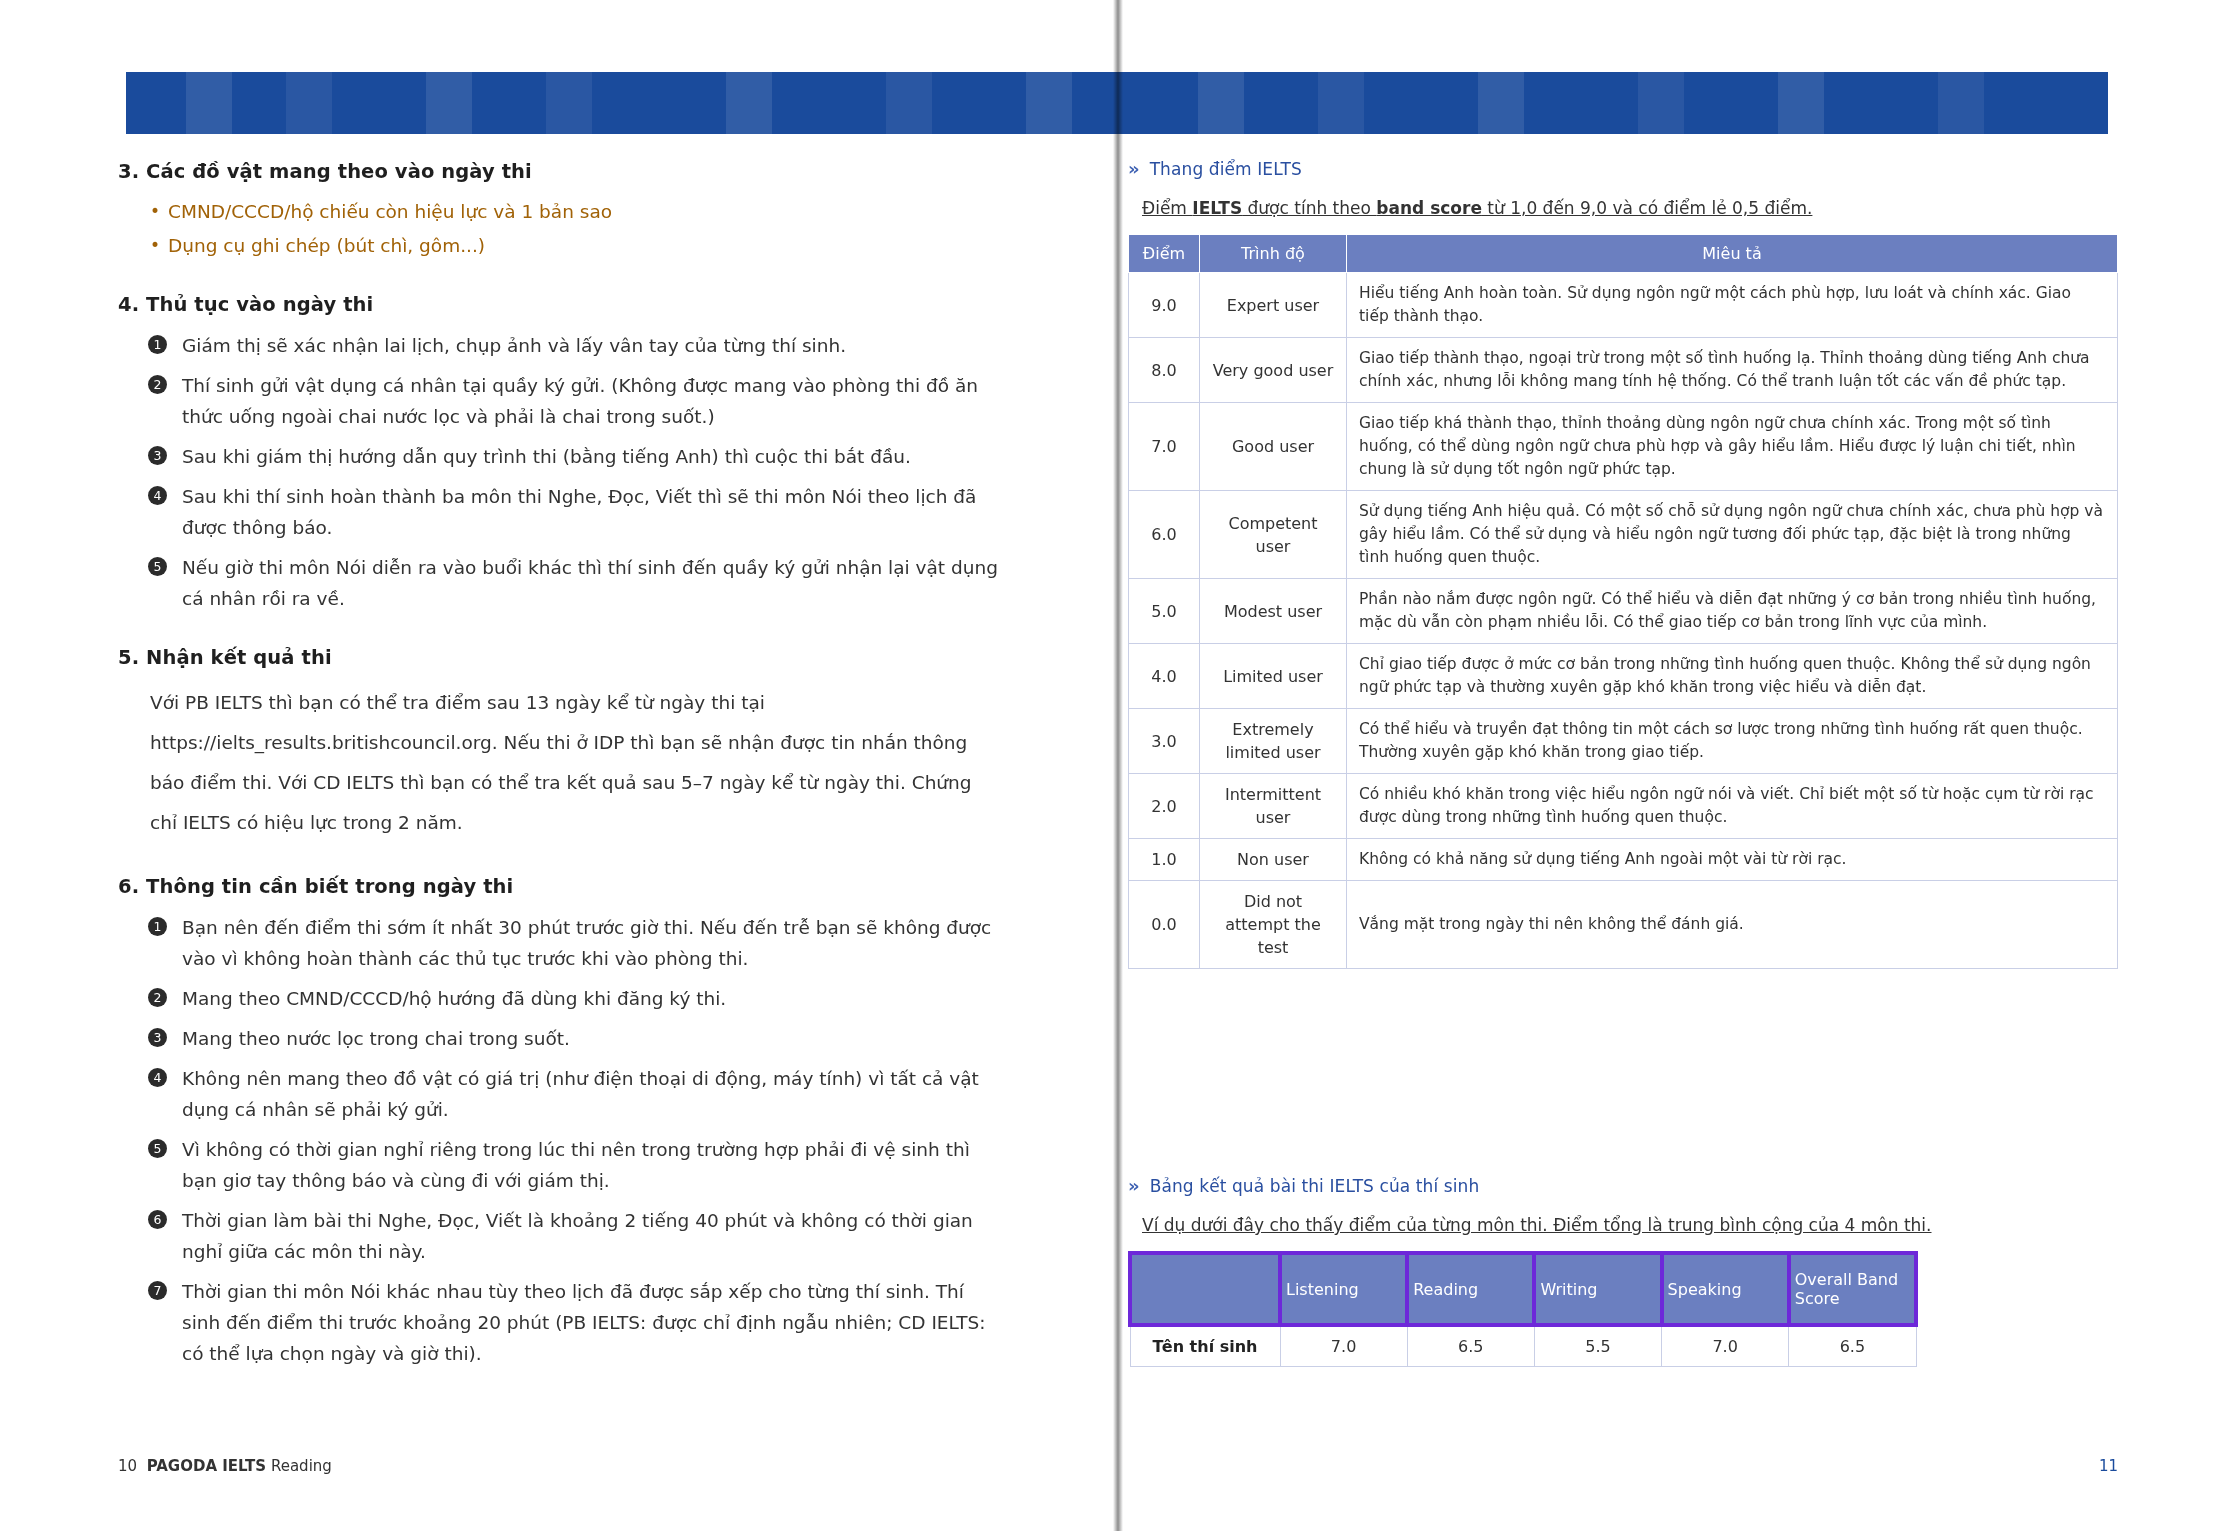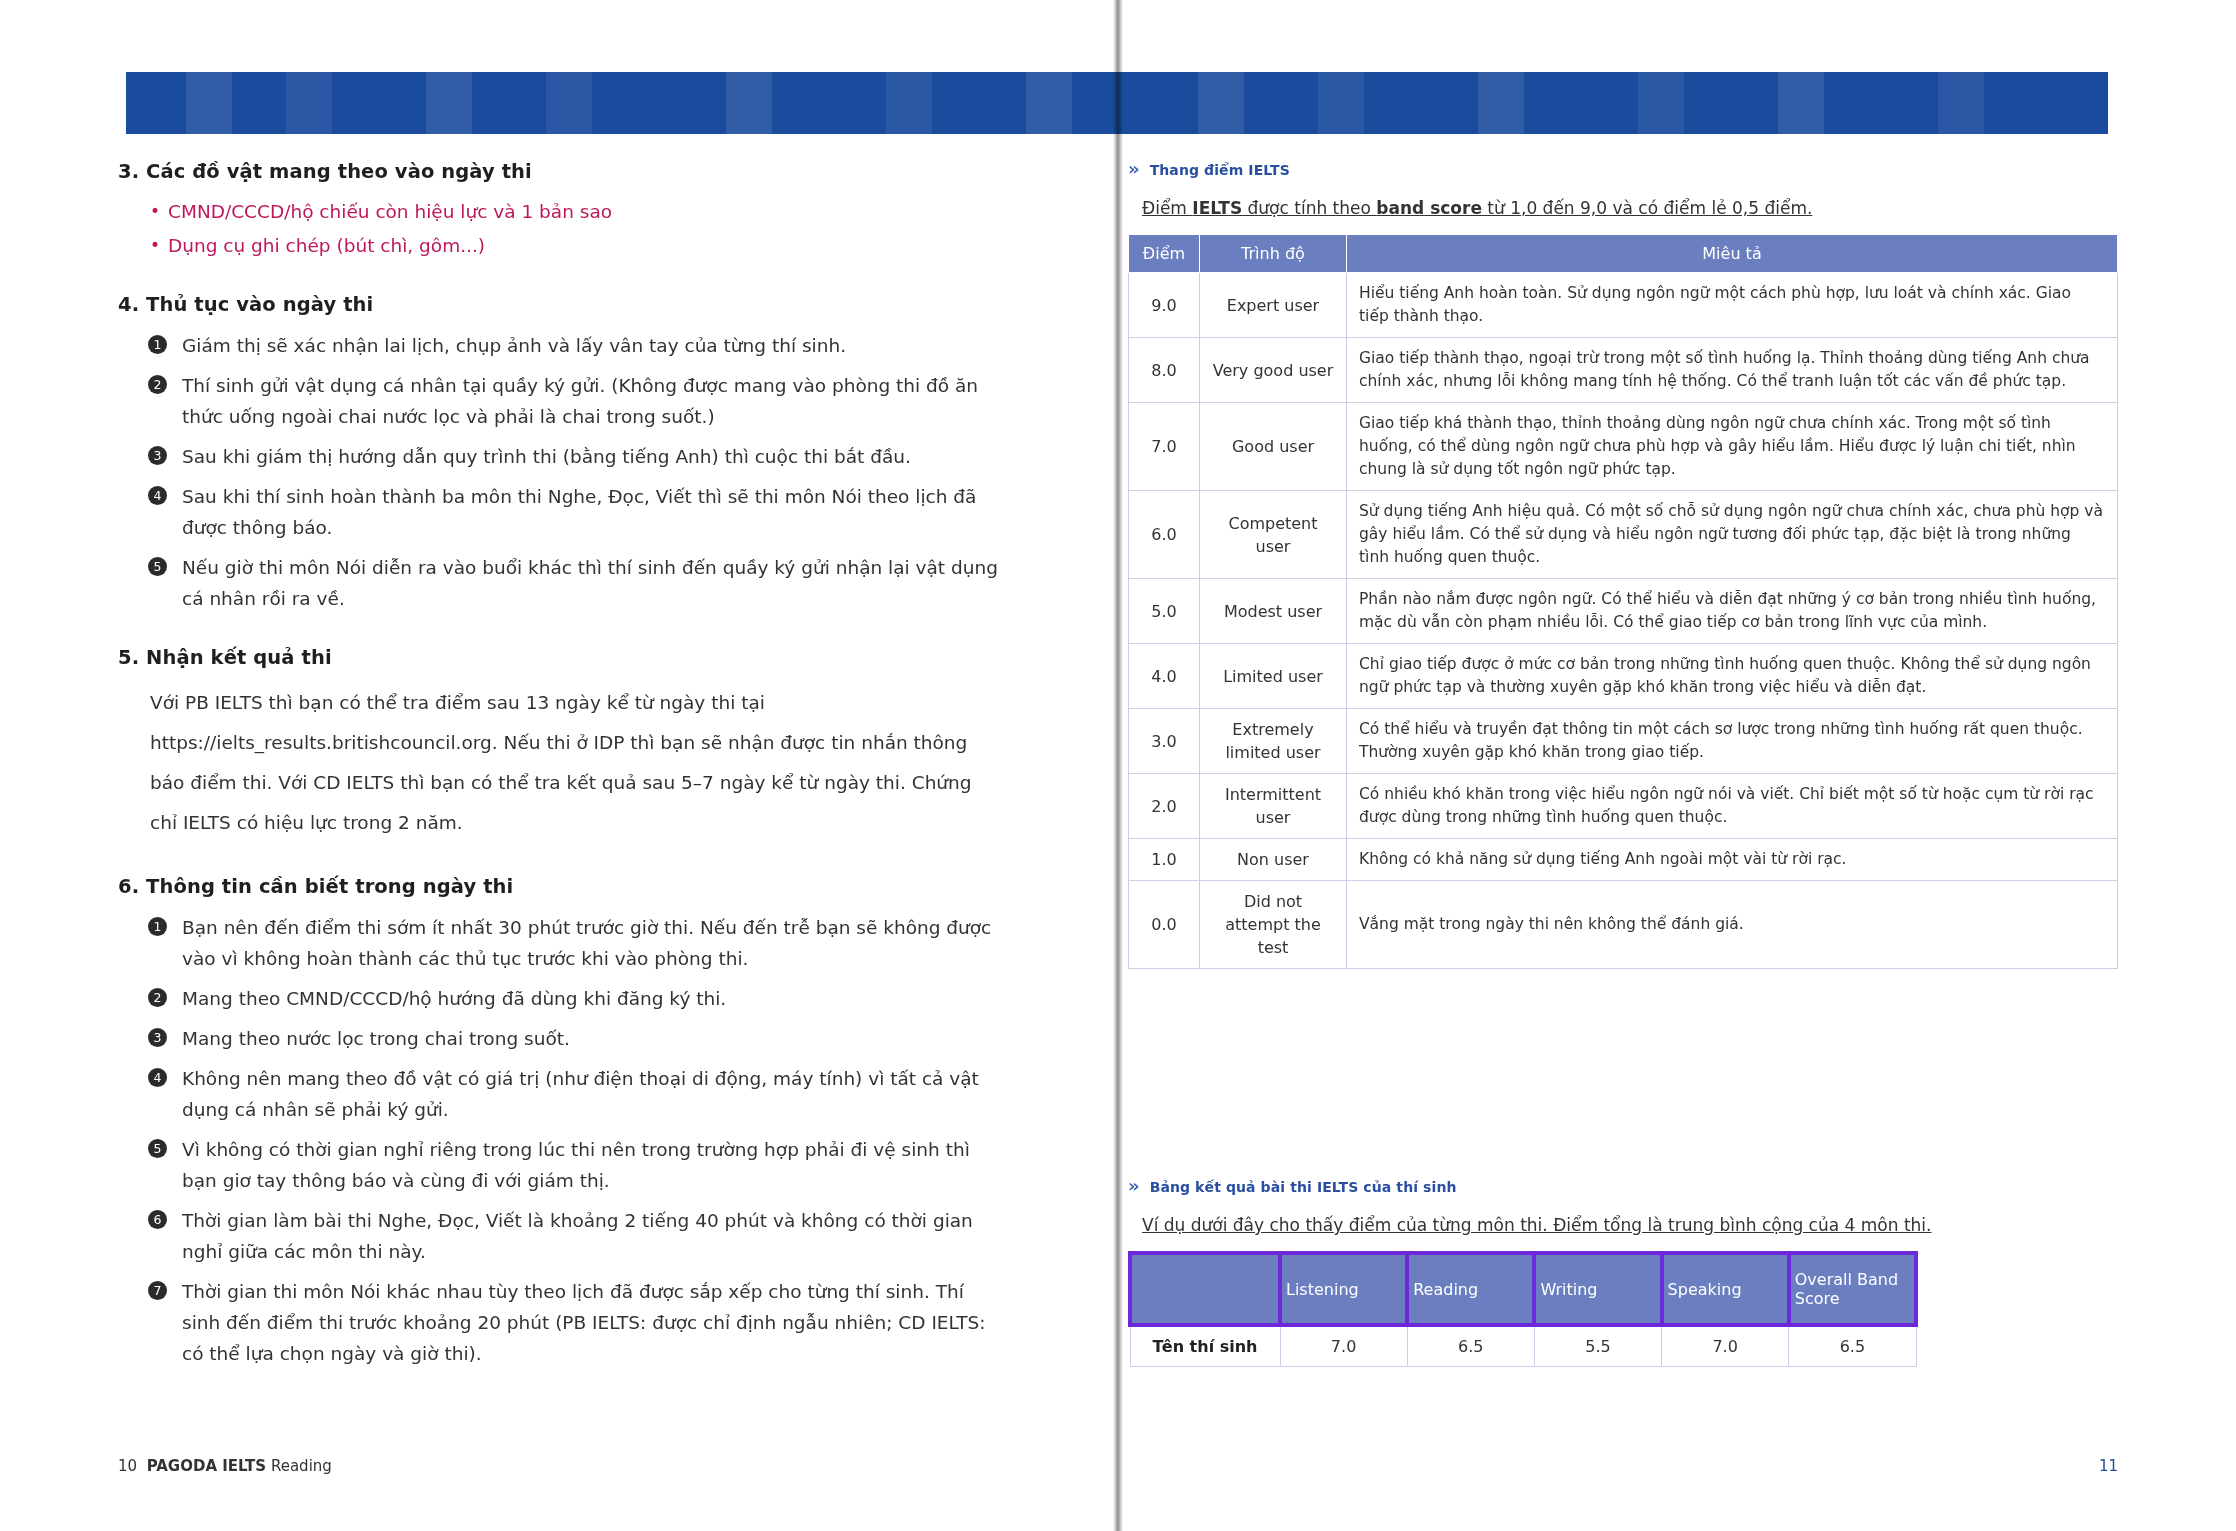--- a/index.html
+++ b/index.html
@@ -38,21 +38,21 @@
 
   
   .lc{position:absolute;left:118px;top:160px;width:880px;color:#2b2b2b;}
   h2.sec{
     font-size:19.5px;font-weight:bold;color:#1f1f1f;margin:0 0 14px 0;
     letter-spacing:.1px;
   }
   h2.sec.sp{margin-top:32px;}
   ul.dash{list-style:none;margin:0 0 0 30px;padding:0;}
   ul.dash li{
-    font-size:18.5px;line-height:30px;margin-bottom:4px;position:relative;padding-left:20px;color:#be185d;
+    font-size:18.5px;line-height:30px;margin-bottom:4px;position:relative;padding-left:20px;color:#a16207;
   }
   ul.dash li:before{content:"•";position:absolute;left:2px;top:-1px;font-size:17px;}
   ol.num{list-style:none;margin:0 0 0 30px;padding:0;}
   ol.num li{
     font-size:18.5px;line-height:31px;position:relative;padding-left:34px;margin-bottom:9px;color:#333;
   }
   .numbadge{
     position:absolute;left:0;top:5px;width:19px;height:19px;border-radius:50%;
     background:#2b2b2b;color:#fff;font-size:12.5px;line-height:19px;text-align:center;
     font-family:"DejaVu Sans",sans-serif;
@@ -68,21 +68,21 @@
   .footer .bold{font-weight:bold;}
   .footer.right{right:118px;color:#1a4b9c;font-size:15px;}
 
   
   .rc{position:absolute;left:10px;top:158px;width:990px;color:#2b2b2b;}
   .rhead{
     display:flex;align-items:baseline;gap:10px;margin:0 0 16px 0;
   }
   .chev{color:#3f62b3;font-size:18px;font-weight:bold;}
   .rhead h3{
-    margin:0;font-size:14px;font-weight:bold;color:#2a4fa0;letter-spacing:.1px;
+    margin:0;font-size:17px;font-weight:normal;color:#2a4fa0;letter-spacing:.1px;
   }
   .rintro{
     font-size:17px;line-height:27px;margin:0 0 12px 14px;color:#333;text-decoration:underline;
   }
   .rintro b{font-weight:bold;}
 
   table.band{
     border-collapse:collapse;width:990px;margin-left:0px;
     table-layout:fixed;
   }

